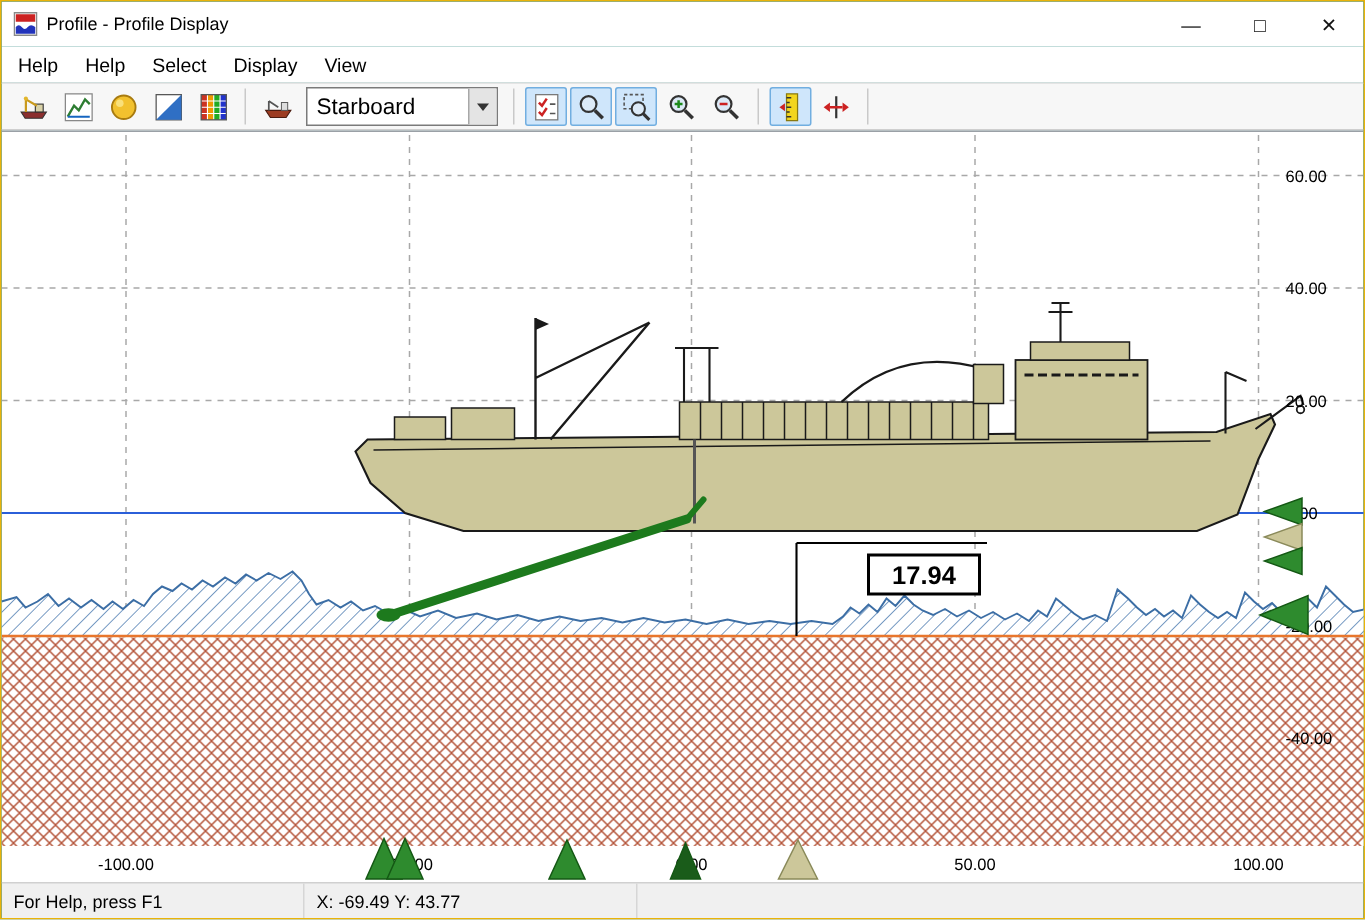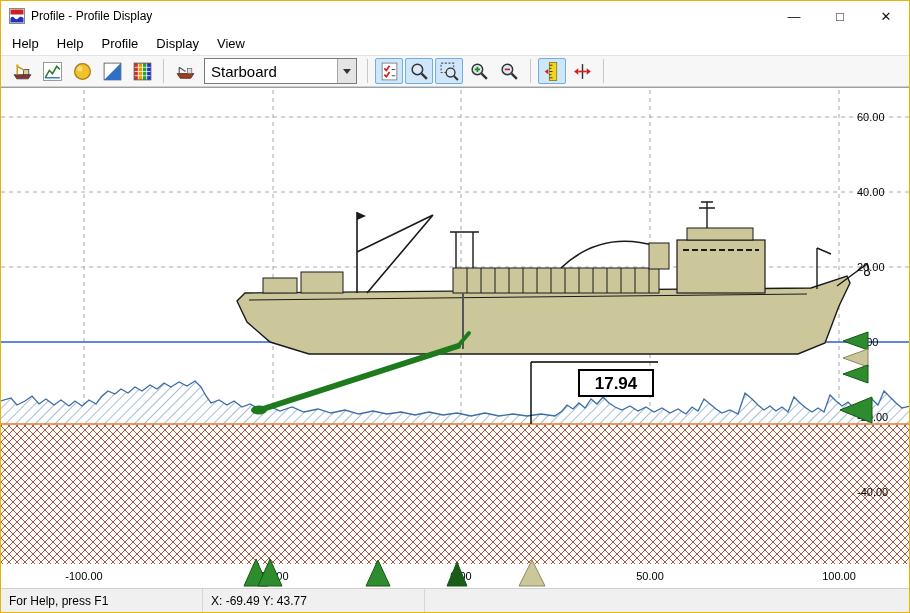--- a/index.html
+++ b/index.html
@@ -10,21 +10,21 @@
 .title-text{font-size:12px;color:#000;flex:1}
 .win-controls{display:flex;height:30px}
 .win-btn{width:46px;height:30px;display:flex;align-items:center;justify-content:center;font-size:13px;color:#111;cursor:default}
 .menubar{flex:0 0 24px;display:flex;align-items:center;background:#fff;padding-left:2px}
 .menu-item{font-size:13px;padding:3px 9px;color:#000;cursor:default}
 .toolbar{flex:0 0 32px;background:#f7f7f7;border-top:1px solid #e4e4e4;border-bottom:1px solid #cfcfcf;display:flex;align-items:center;padding-left:6px}
 .tbtn{width:28px;height:26px;border:1px solid transparent;background:transparent;display:flex;align-items:center;justify-content:center;padding:0;margin:0 1px}
 .tbtn.active{background:#cfe6fb;border:1px solid #71aee0;border-radius:2px}
 .tbtn svg{width:21px;height:21px}
 .tsep{width:1px;height:24px;background:#c9c9c9;margin:0 6px}
-.combo{width:153px;height:26px;border:1px solid #7a7a7a;background:#fff;display:flex;align-items:center;margin:0 4px;cursor:default}
+.combo{width:128px;height:26px;border:1px solid #7a7a7a;background:#fff;display:flex;align-items:center;margin:0 4px;cursor:default}
 .combo-text{flex:1;font-size:15px;padding-left:6px;color:#000;white-space:nowrap;overflow:hidden}
 .combo-btn{width:19px;height:24px;background:#e4e4e4;border-left:1px solid #a8a8a8;display:flex;align-items:center;justify-content:center}
 .combo-arrow{width:0;height:0;border-left:4px solid transparent;border-right:4px solid transparent;border-top:5px solid #333}
 .plot{flex:1;position:relative;background:#fff;border-top:1px solid #9aa0a6}
 .plot svg{display:block}
 .statusbar{flex:0 0 25px;background:#f0f0f0;border-top:1px solid #d0d0d0;display:flex;align-items:flex-start;font-size:12px;color:#000}
 .status-cell{padding:0 8px;height:100%;display:flex;align-items:center;border-right:1px solid #d6d6d6}
 .cell-help{width:202px}
 .cell-coords{width:222px}
 .status-fill{flex:1}
@@ -49,21 +49,21 @@
     <div class="win-controls">
       <div class="win-btn">—</div>
       <div class="win-btn">□</div>
       <div class="win-btn">✕</div>
     </div>
   </div>
 
   <div class="menubar">
     <span class="menu-item">Help</span>
     <span class="menu-item">Help</span>
-    <span class="menu-item">Profile</span>
+    <span class="menu-item">Select</span>
     <span class="menu-item">Display</span>
     <span class="menu-item">View</span>
   </div>
 
   <div class="toolbar">
     <button class="tbtn">
       <svg viewBox="0 0 20 20">
         <path d="M2,13 h16 l-2.5,4 h-11 z" fill="#8b2f2f" stroke="#333" stroke-width="0.7"></path>
         <rect x="11" y="8" width="5" height="5" fill="#d9d2a8" stroke="#333" stroke-width="0.7"></rect>
         <path d="M5,13 V5 L12,9" stroke="#c99a1e" stroke-width="1.4" fill="none"></path>

